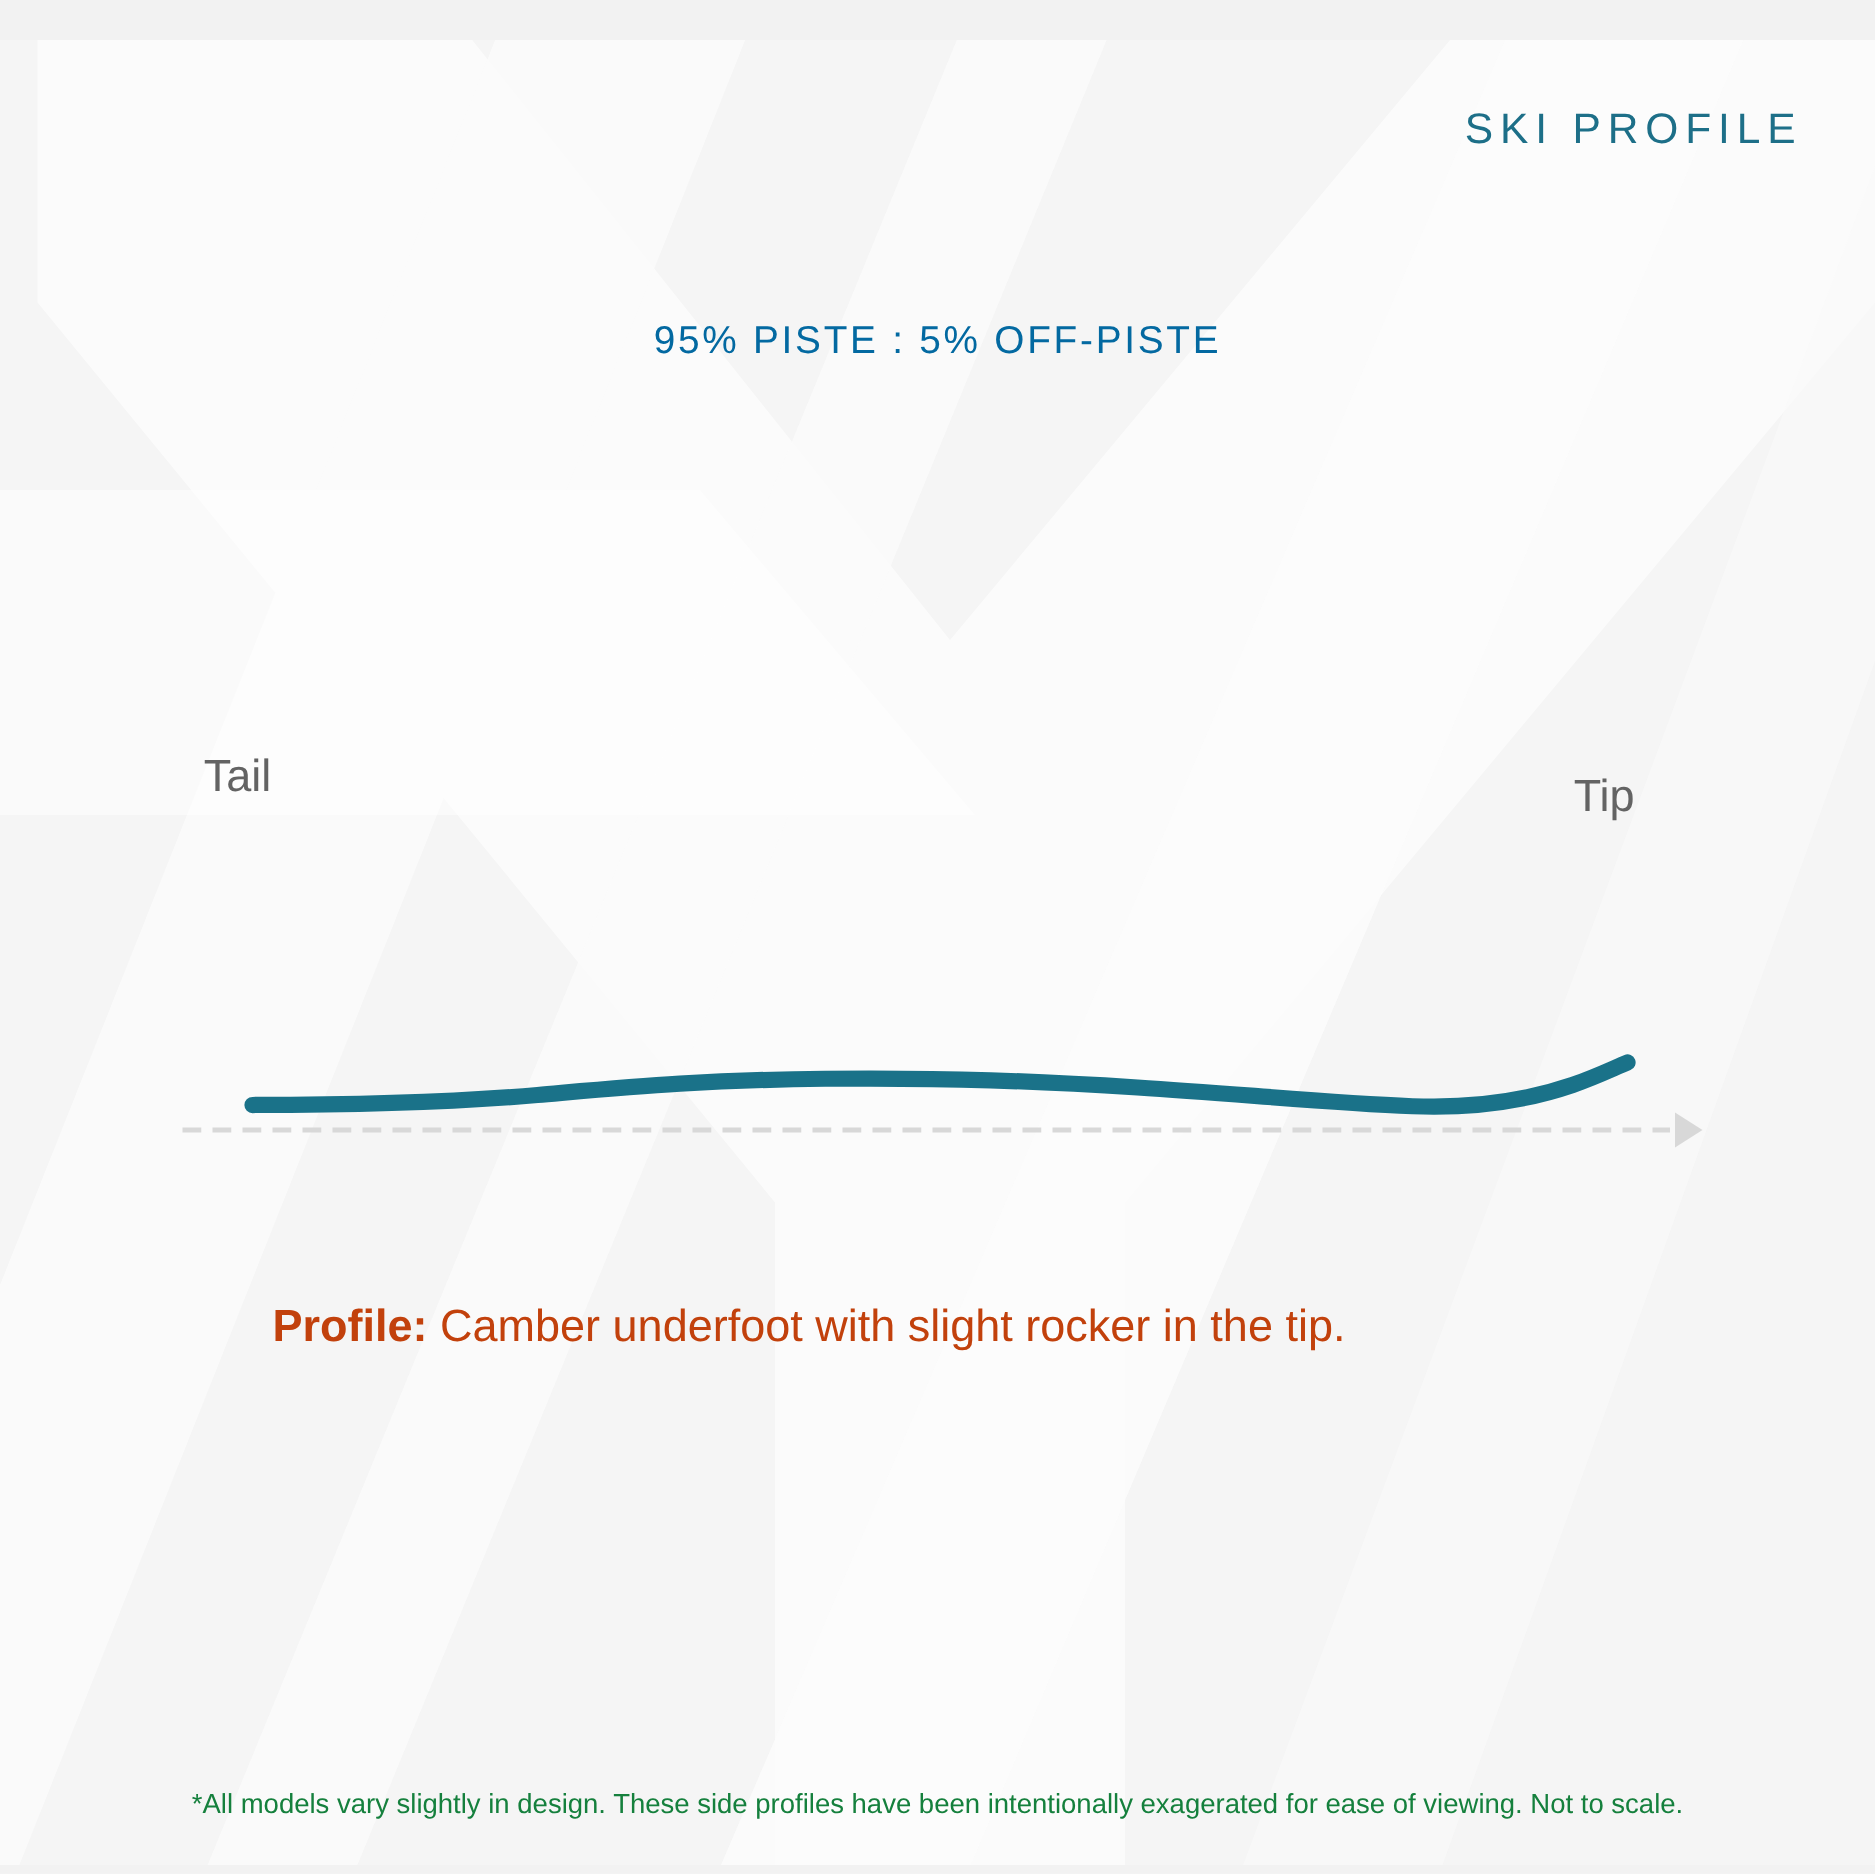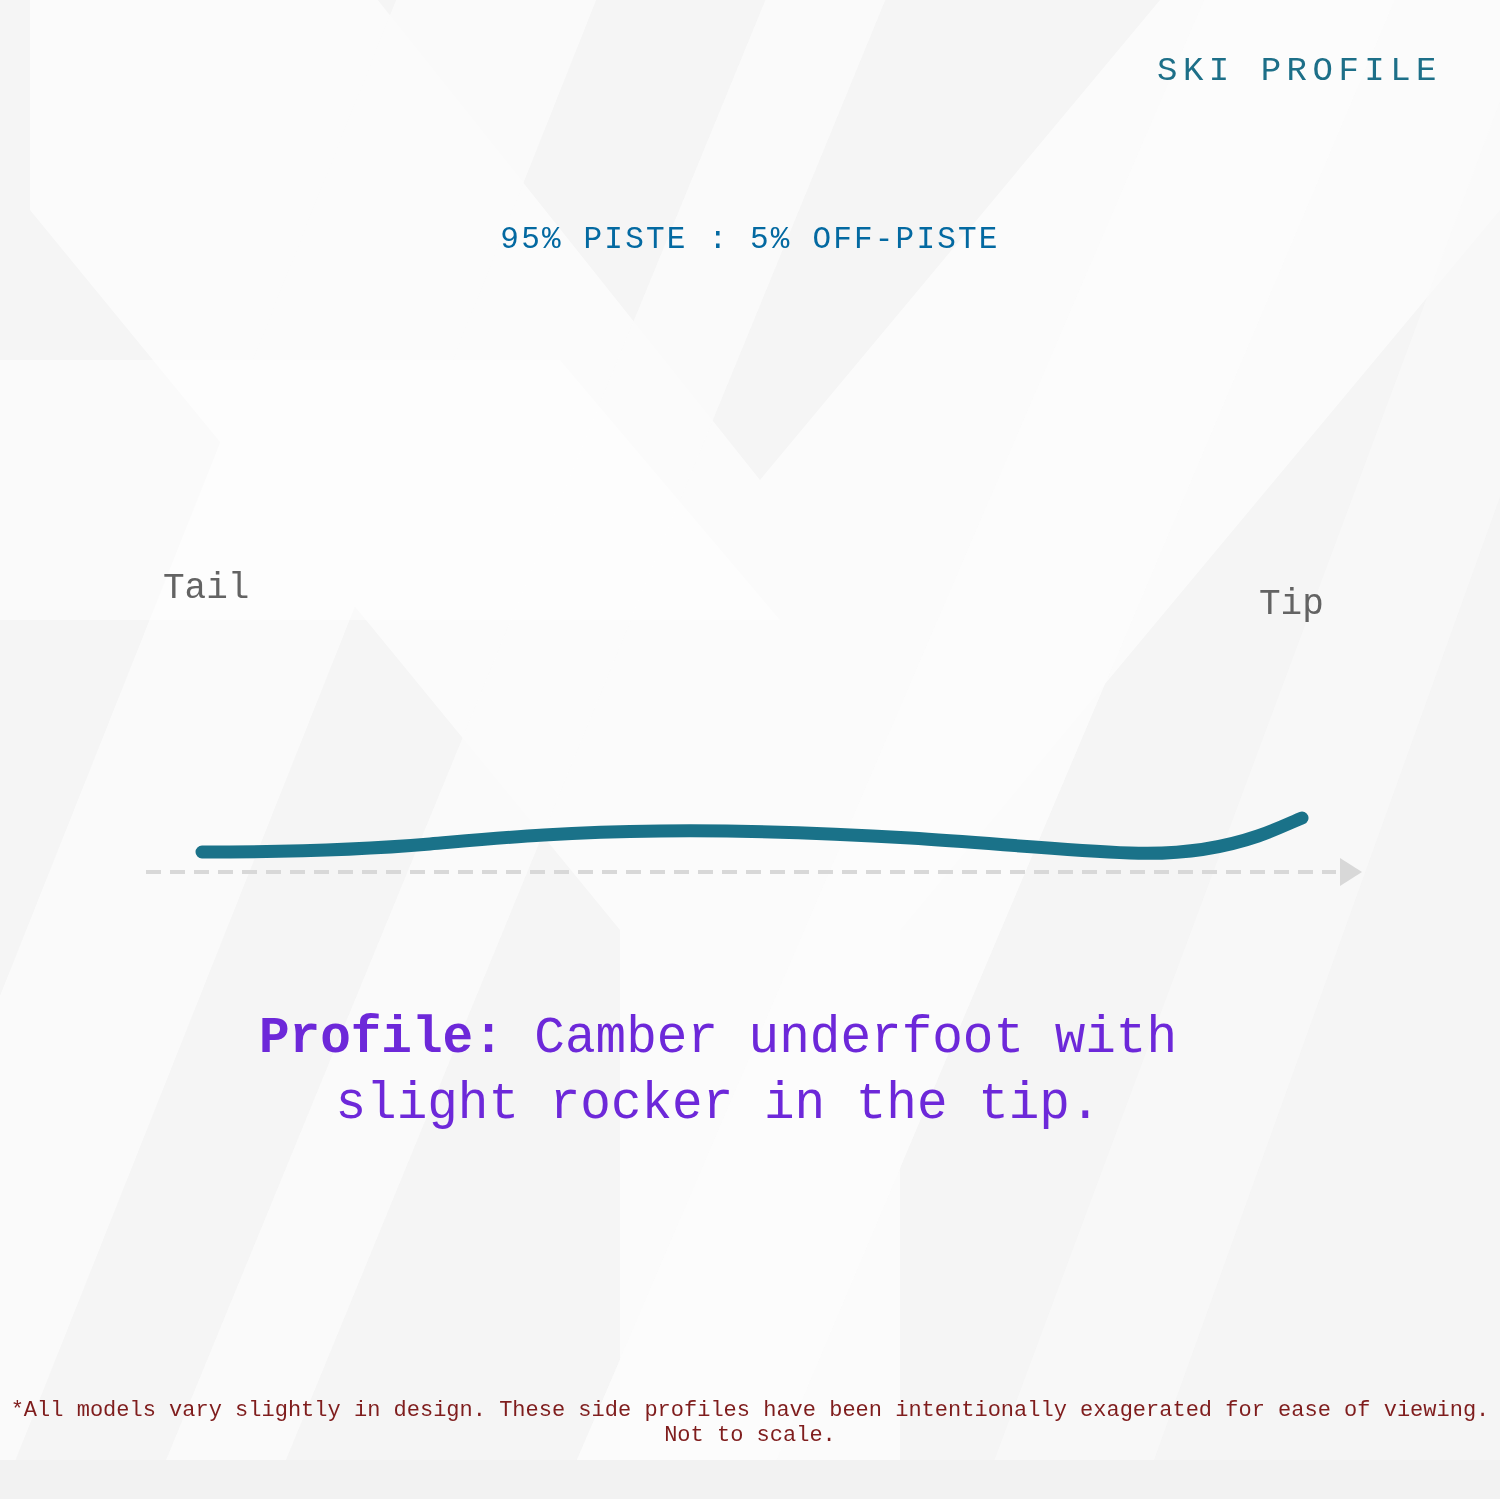--- a/index.html
+++ b/index.html
@@ -6,21 +6,22 @@
     margin: 0;
     padding: 0;
     background: #f2f2f2;
   }
   .canvas {
     position: relative;
     width: 1500px;
     height: 1460px;
     overflow: hidden;
     background: #f5f5f5;
-    font-family: Liberation Mono, monospace;
+    font-family: Liberation Sans, sans-serif;
+    margin-top: 32px;
   }
 
   
   .bg-watermark {
     position: absolute;
     inset: 0;
     width: 1500px;
     height: 1499px;
     pointer-events: none;
   }
@@ -80,39 +81,38 @@
     width: 1500px;
     height: 200px;
   }
 
   
   .profile-desc {
     position: absolute;
     left: 218px;
     top: 1006px;
     width: 1000px;
-    font-size: 51px;
+    font-size: 36px;
     line-height: 1.3;
-    color: #6d28d9;
+    color: #c2410c;
     font-weight: 400;
-    text-align: center;
   }
   .profile-desc .lead {
     font-weight: 700;
   }
 
   
   .footnote {
     position: absolute;
     left: 0;
     top: 1398px;
     width: 1500px;
     text-align: center;
     font-size: 22px;
-    color: #7f1d1d;
+    color: #15803d;
     font-weight: 400;
   }
 </style>
 </head>
 <body>
 
 <div class="canvas">
 
   <svg class="bg-watermark" viewBox="0 0 1500 1499" preserveAspectRatio="none" aria-hidden="true">
     <rect x="0" y="0" width="1500" height="1499" fill="#f5f5f5"></rect>

